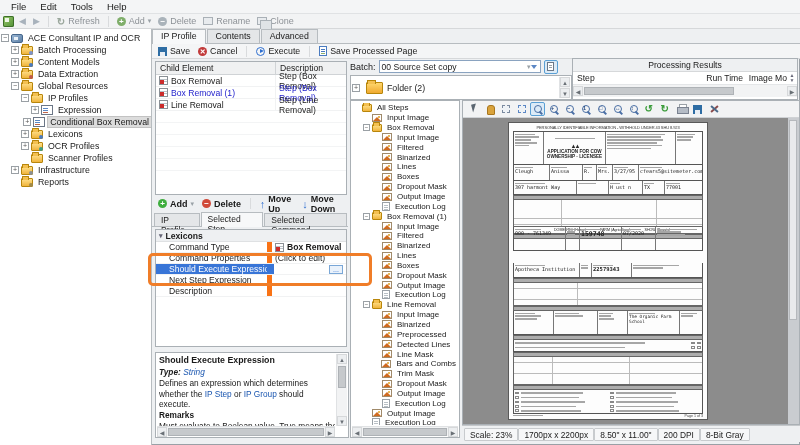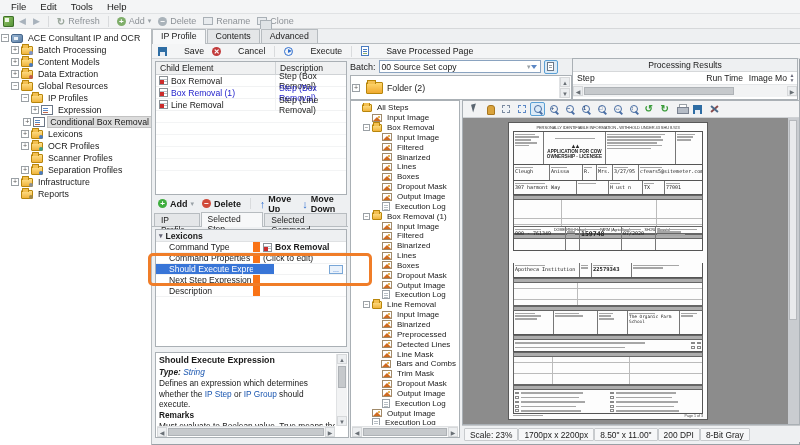--- a/index.html
+++ b/index.html
@@ -50,21 +50,21 @@
   .ic-app{background:linear-gradient(135deg,#9db9d6,#5b7fa6);border:1px solid #46678c;border-radius:2px}
   .ic-app::after{content:"";position:absolute;left:2px;top:2px;width:4px;height:3px;background:#eaf1f8}
   .ic-profile{width:9px;background:#fff;border:1px solid #6b7686;height:10px;margin-top:-1px}
   .ic-profile::after{content:"";position:absolute;left:1px;top:2px;width:5px;height:1px;background:#5b87c5;box-shadow:0 2px 0 #5b87c5,0 4px 0 #c0654a}
 
   
   #tabstrip{left:152px;top:29px;width:648px;height:15px;display:flex;align-items:flex-end;background:#eef0f2;border-bottom:1px solid #b7bcc0}
   .mtab{padding:1px 8px 1px;border:1px solid #b7bcc0;border-bottom:none;background:#e4e6e8;margin-right:1px;font-size:8.8px;height:14px}
   .mtab.f-active{background:#f7f8f9;height:15px;margin-bottom:-1px;font-weight:normal}
   #ptoolbar{left:152px;top:44px;width:648px;height:15px;background:#f4f5f6;border-bottom:1px solid #d6d8da;display:flex;align-items:center;gap:4px;padding-left:4px}
-  .pbtn{display:flex;align-items:center;gap:17px;padding:0 2px;font-size:8.8px}
+  .pbtn{display:flex;align-items:center;gap:3px;padding:0 2px;font-size:8.8px}
   .ic-save{width:9px;height:9px;background:#2e6da4;position:relative;display:inline-block}
   .ic-save::after{content:"";position:absolute;left:2px;bottom:0;width:5px;height:4px;background:#e8eef5}
   .ic-cancel{width:9px;height:9px;border-radius:50%;background:#c23b3b;color:#fff;font-size:7px;line-height:9px;text-align:center;font-weight:bold}
   .ic-execute{width:9px;height:9px;border-radius:50%;border:1.5px solid #2f6fd0;position:relative}
   .ic-execute::after{content:"";position:absolute;left:2.2px;top:1.2px;border-left:4px solid #2f6fd0;border-top:2.3px solid transparent;border-bottom:2.3px solid transparent}
   .ic-savepage{width:8px;height:10px;background:#fff;border:1px solid #4a7bc0;position:relative}
   .ic-savepage::after{content:"";position:absolute;left:1px;top:2px;width:4px;height:1px;background:#4a7bc0;box-shadow:0 2px 0 #4a7bc0,0 4px 0 #8fb36b}
   .toggle-on{border:1px solid #5a9fd4;background:#dcebf7;border-radius:2px;padding:1px 5px 1px 3px}
   .ic-diag{width:9px;height:9px;border-radius:50%;background:radial-gradient(circle at 35% 35%,#cfd9e2,#6e7f90);border:1px solid #58677a}
 
@@ -87,21 +87,21 @@
   #btnrow{left:152px;top:195px;width:196px;height:17px;display:flex;align-items:center;gap:4px;padding-left:4px;background:#eef0f2}
   .arrow-up{color:#2f6fd0;font-weight:bold;font-size:11px}
   .arrow-dn{color:#2f6fd0;font-weight:bold;font-size:11px}
   #btabs{left:152px;top:212px;width:196px;height:15px;display:flex;align-items:flex-end;padding-left:2px;border-bottom:1px solid #b7bcc0;background:#eef0f2}
   .btab{padding:1px 6px;border:1px solid #b7bcc0;border-bottom:none;background:#e4e6e8;margin-right:1px;font-size:8.5px;height:13px}
   .btab.f-active{background:#f7f8f9;height:15px;margin-bottom:-1px}
   #propgrid{left:155px;top:229px;width:192px;height:118px;background:#fff;border:1px solid #aab0b5;font-size:8.6px}
   .pg-group{height:12px;background:#eef0f2;border-bottom:1px solid #dfe1e3;display:flex;align-items:center;font-weight:bold;gap:3px;padding-left:3px}
   .pg-chev{font-size:7px;color:#667}
   .pg-row{display:flex;height:11px;border-bottom:1px solid #f1f2f3;align-items:center;position:relative}
-  .pg-lab{width:104px;padding-left:13px;border-right:7px solid #f97316;height:100%;display:flex;align-items:center;white-space:nowrap;overflow:hidden}
+  .pg-lab{width:116px;padding-left:13px;border-right:5px solid #f97316;height:100%;display:flex;align-items:center;white-space:nowrap;overflow:hidden}
   .pg-val{flex:1;padding-left:3px;display:flex;align-items:center;gap:3px;white-space:nowrap}
   .pg-row.f-selected .pg-lab{background:#3875d7;color:#fff;border-right-color:#3875d7}
   .pg-row.f-selected{background:linear-gradient(to right,#3875d7 0 62%,#fff 62%)}
   .pg-ico{display:none}
   .pg-row.f-icon .pg-ico{display:inline-block}
   .pg-row.f-bold .pg-valtext{font-weight:bold}
   .pg-btn{position:absolute;right:3px;top:1px;width:14px;height:9px;border:1px solid #7aa7d7;background:#eaf2fb;color:#2f6fd0;font-size:7px;line-height:7px;text-align:center}
   .pg-btn:empty{display:none}
   #orange-box{left:148px;top:253px;width:224px;height:33px;border:3px solid #f07d28;border-radius:5px;z-index:30;pointer-events:none}
 
@@ -308,26 +308,20 @@
       <span class="indent" style="width: 20px;"></span>
       <span class="exp">+</span>
       <span class="tico ic-folder-ocr"></span>
       <span class="tlabel">OCR Profiles</span>
     </div>
       <div class="trow f-icon">
       <span class="indent" style="width: 20px;"></span>
       <span class="exp hidden-exp"></span>
       <span class="tico ic-folder"></span>
       <span class="tlabel">Scanner Profiles</span>
-    </div>
-      <div class="trow f-icon">
-      <span class="indent" style="width: 20px;"></span>
-      <span class="exp">+</span>
-      <span class="tico ic-folder-blue"></span>
-      <span class="tlabel">Separation Profiles</span>
     </div>
       <div class="trow f-icon">
       <span class="indent" style="width: 10px;"></span>
       <span class="exp">+</span>
       <span class="tico ic-folder-infra"></span>
       <span class="tlabel">Infrastructure</span>
     </div>
       <div class="trow f-icon">
       <span class="indent" style="width: 10px;"></span>
       <span class="exp hidden-exp"></span>

